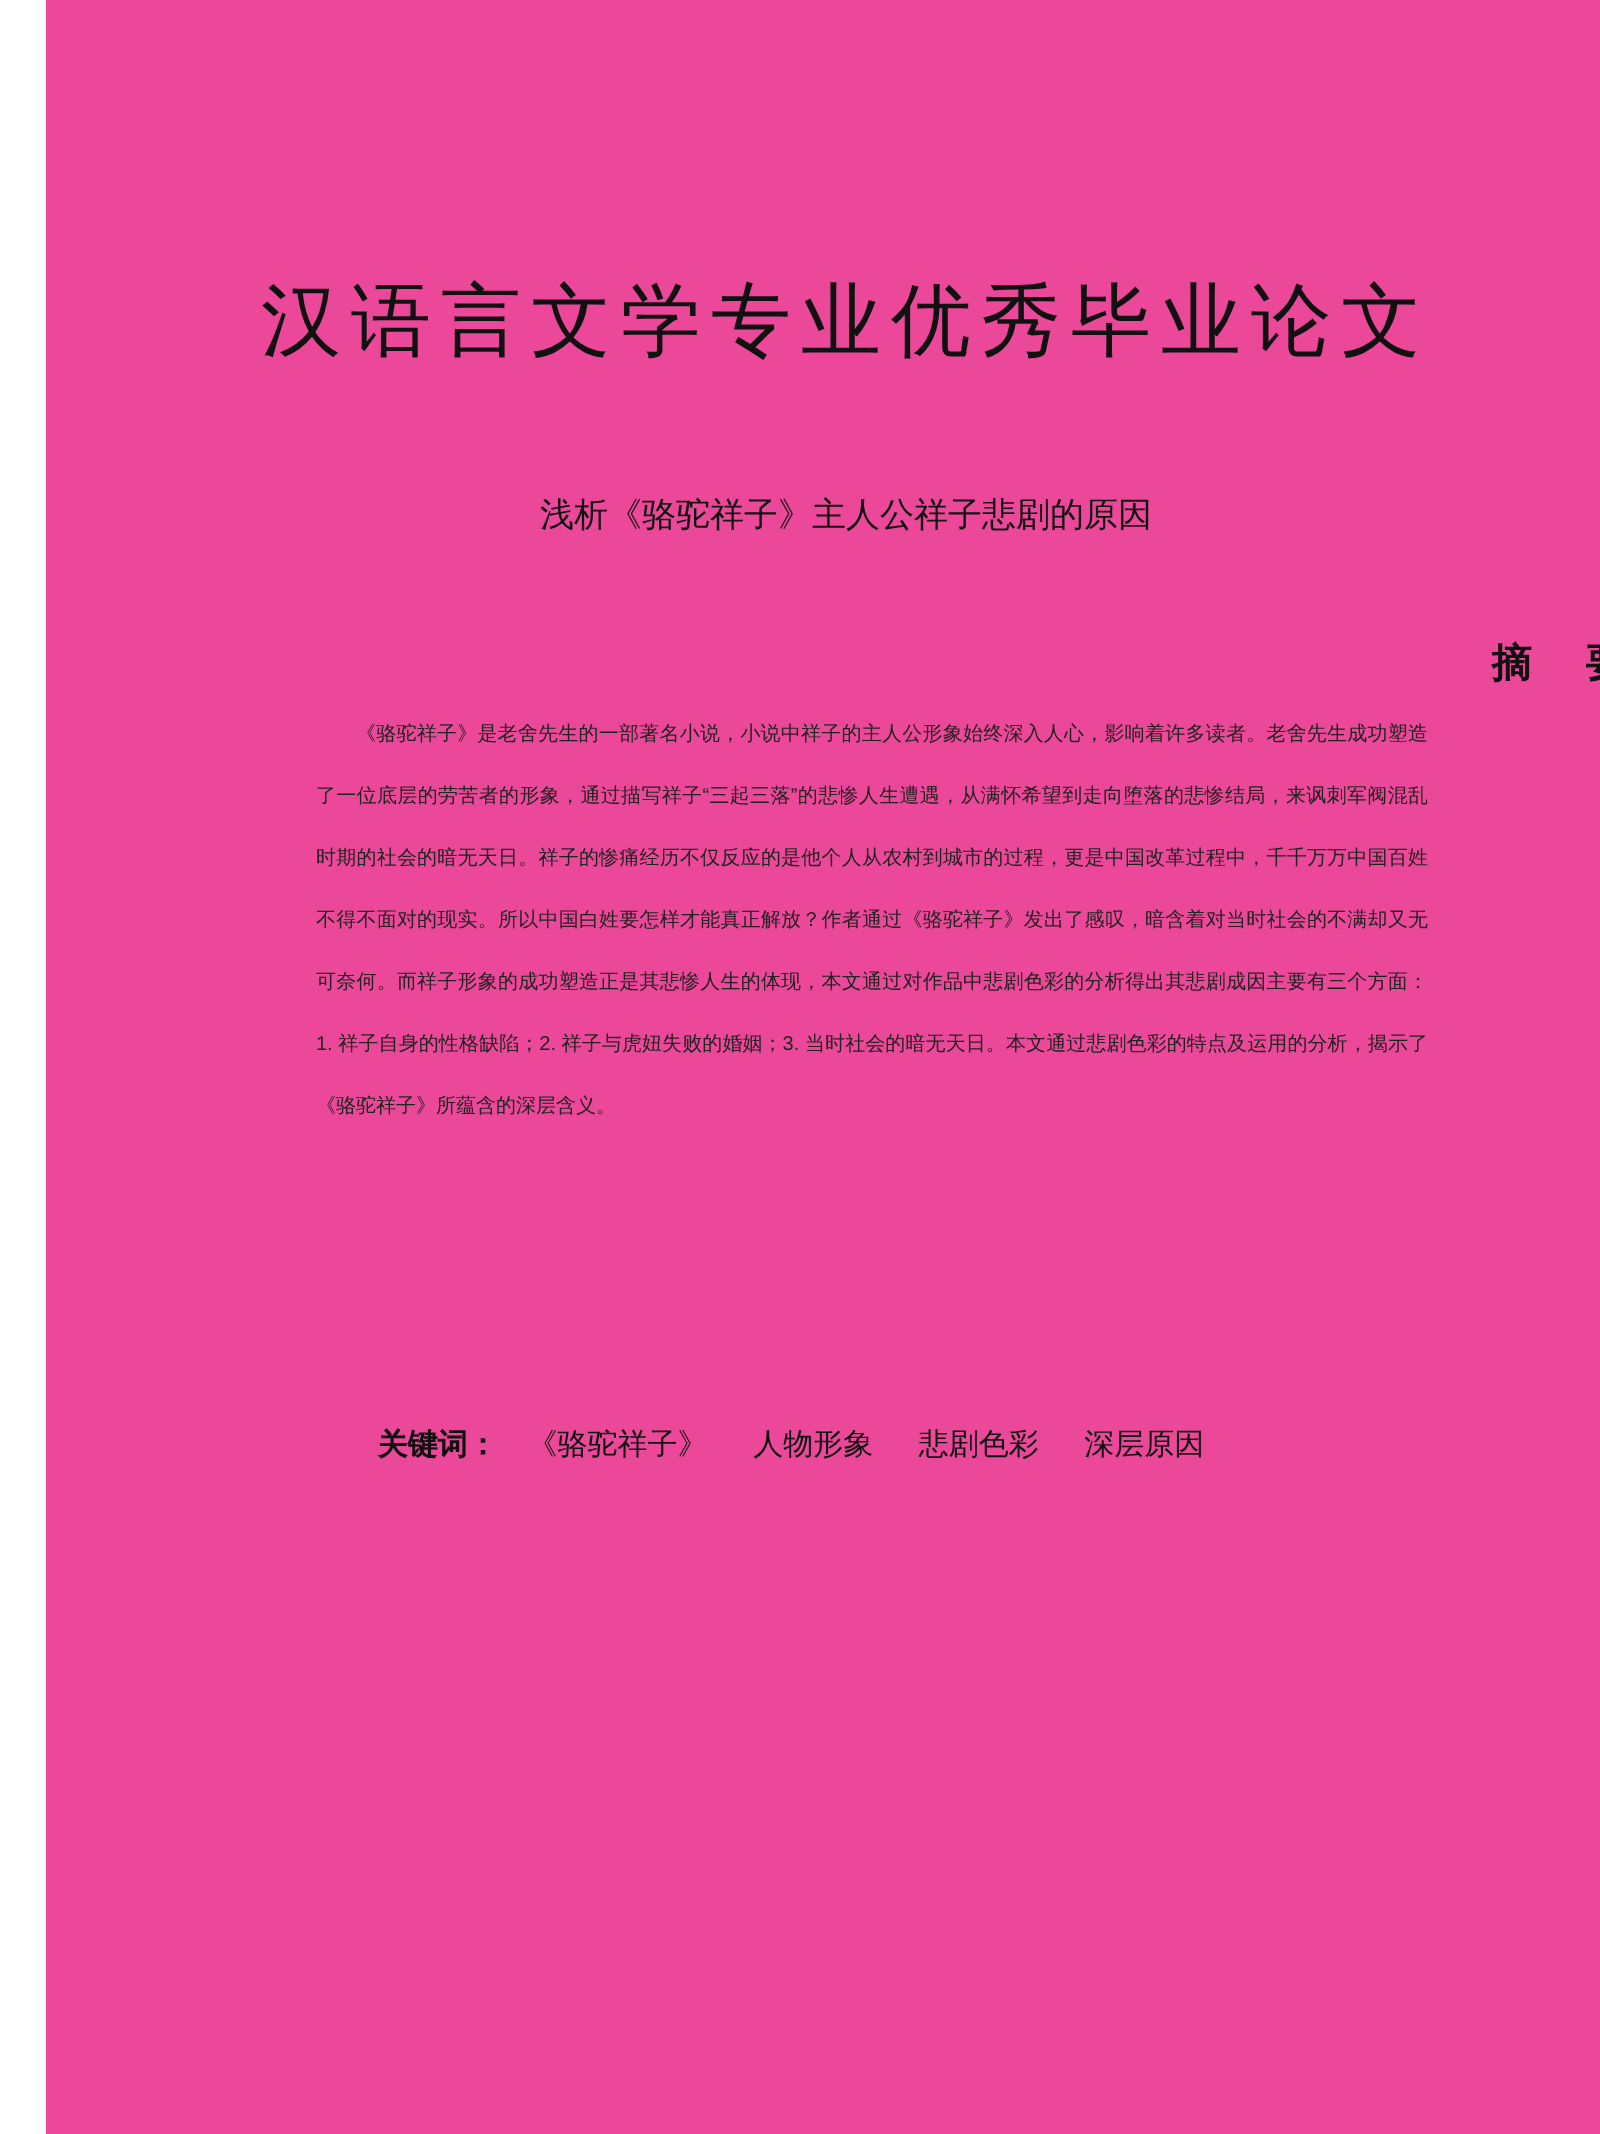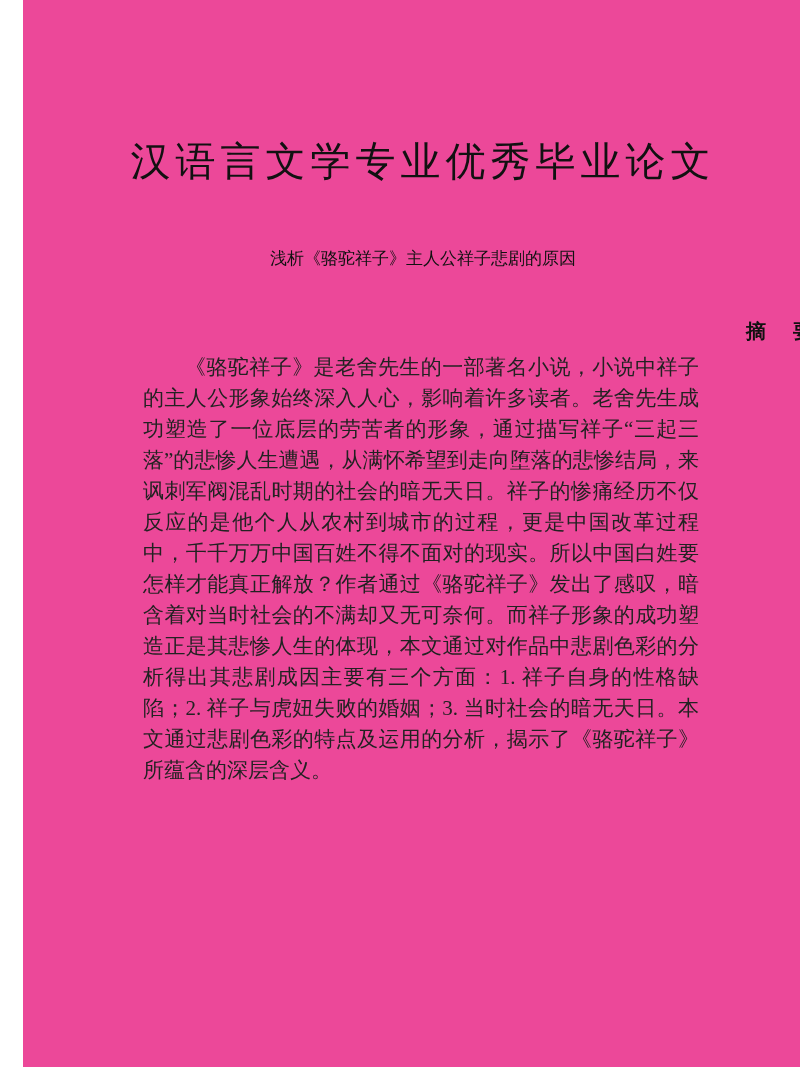--- a/index.html
+++ b/index.html
@@ -14,34 +14,41 @@
       position: absolute; top: 243px; left: 0; width: 800px; text-align: center;
       font-family: "DejaVu Sans", "Liberation Sans", sans-serif;
       font-size: 17px; line-height: 30px; color: #111;
     }
     .abstract-heading {
       position: absolute; top: 317px; left: 0; width: 800px; text-align: right;
       font-family: "DejaVu Sans", "Liberation Sans", sans-serif;
       font-size: 20px; font-weight: bold; letter-spacing: 10px; line-height: 28px; color: #111;
     }
     .abstract-body {
-      position: absolute; top: 352px; left: 120px; width: 556px;
-      font-family: Liberation Serif, serif;
-      font-size: 21px; line-height: 31px; color: #222;
+      position: absolute; top: 352px; left: 135px; width: 556px;
+      font-family: Liberation Sans, sans-serif;
+      font-size: 10px; line-height: 31px; color: #222;
       text-align: justify; text-indent: 2em;
     }
     .keywords {
       position: absolute; top: 708px; left: 166px;
       font-family: "DejaVu Sans", "Liberation Sans", sans-serif;
       font-size: 15px; line-height: 28px; color: #111; white-space: nowrap;
     }
     .keywords .kw-label { font-weight: bold; margin-right: 10px; }
     .keywords .kw-item { margin-right: 18px; }
   </style>
 </head>
 <body>
 
 <div class="page">
   <div class="main-title">汉语言文学专业优秀毕业论文</div>
   <div class="sub-title">浅析《骆驼祥子》主人公祥子悲剧的原因</div>
   <div class="abstract-heading">摘 要</div>
   <div class="abstract-body">《骆驼祥子》是老舍先生的一部著名小说，小说中祥子的主人公形象始终深入人心，影响着许多读者。老舍先生成功塑造了一位底层的劳苦者的形象，通过描写祥子“三起三落”的悲惨人生遭遇，从满怀希望到走向堕落的悲惨结局，来讽刺军阀混乱时期的社会的暗无天日。祥子的惨痛经历不仅反应的是他个人从农村到城市的过程，更是中国改革过程中，千千万万中国百姓不得不面对的现实。所以中国白姓要怎样才能真正解放？作者通过《骆驼祥子》发出了感叹，暗含着对当时社会的不满却又无可奈何。而祥子形象的成功塑造正是其悲惨人生的体现，本文通过对作品中悲剧色彩的分析得出其悲剧成因主要有三个方面：1. 祥子自身的性格缺陷；2. 祥子与虎妞失败的婚姻；3. 当时社会的暗无天日。本文通过悲剧色彩的特点及运用的分析，揭示了《骆驼祥子》所蕴含的深层含义。</div>
+  <div class="keywords">
+    <span class="kw-label">关键词：</span>
+    <span class="kw-item">《骆驼祥子》</span>
+    <span class="kw-item">人物形象</span>
+    <span class="kw-item">悲剧色彩</span>
+    <span class="kw-item">深层原因</span>
+  </div>
 </div>
 
 </body></html>

